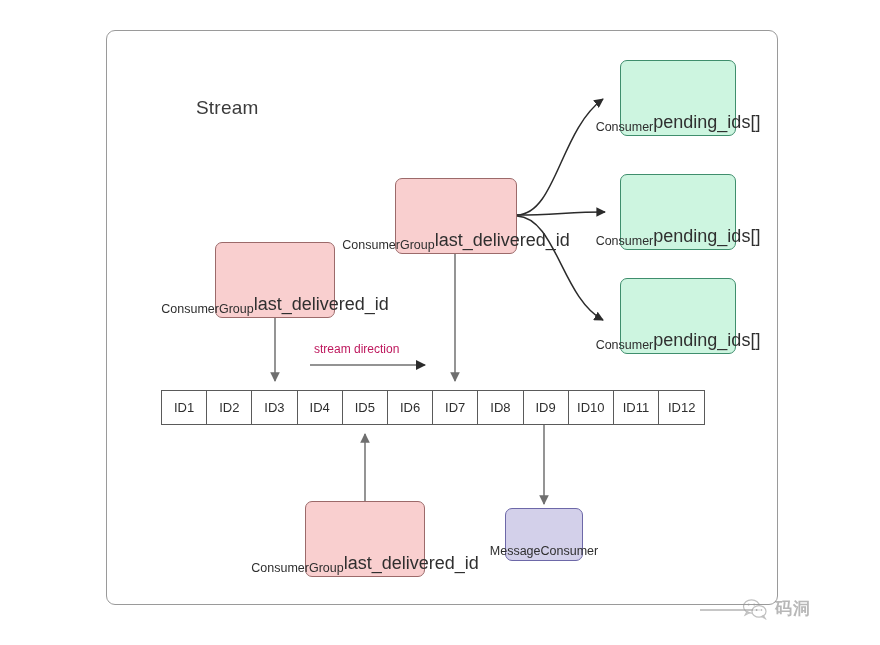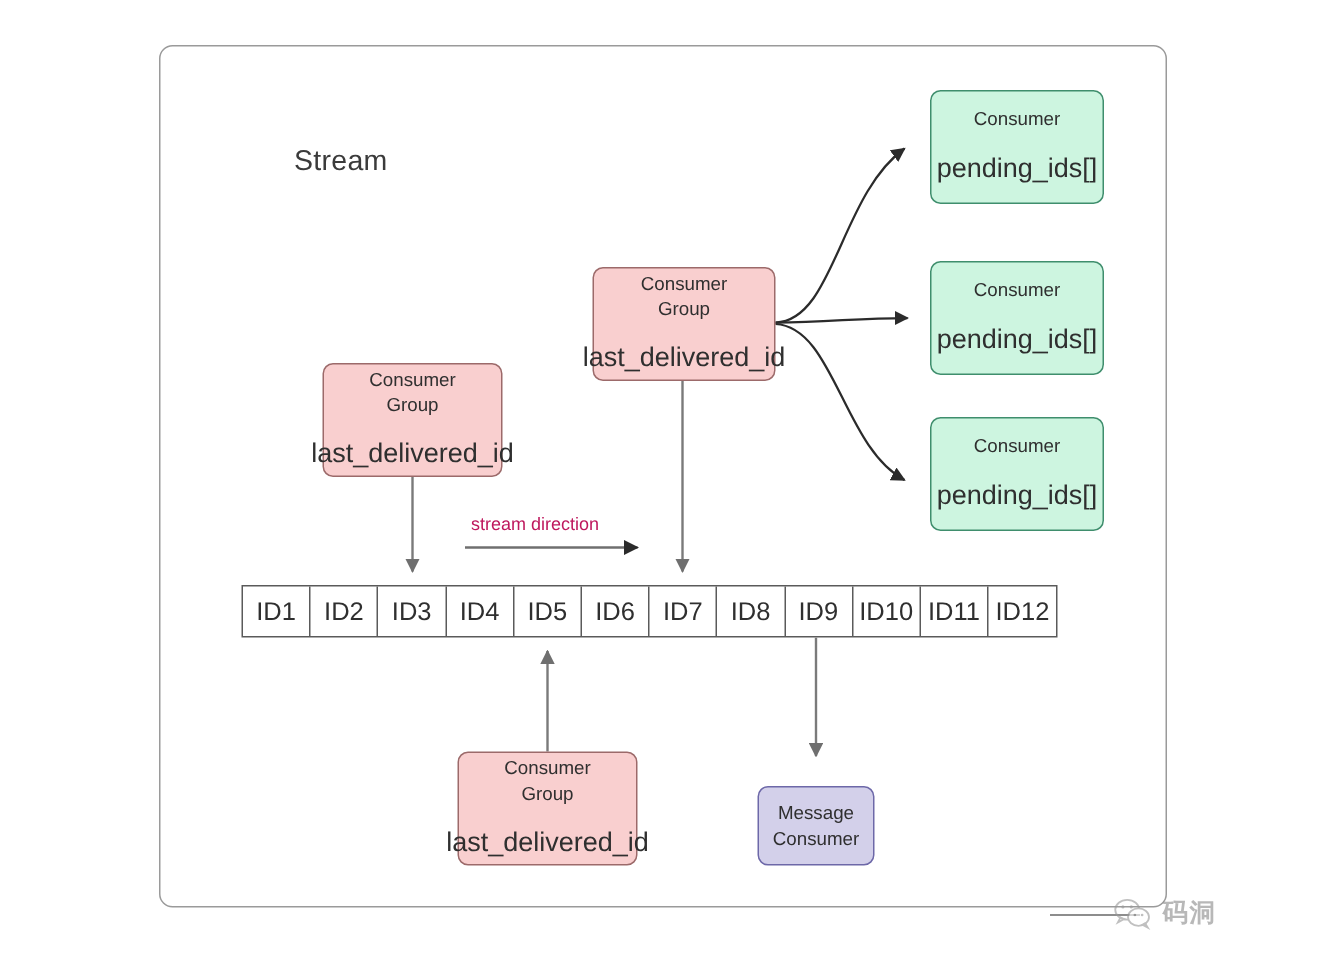--- a/index.html
+++ b/index.html
@@ -41,22 +41,22 @@
     letter-spacing: .2px;
     white-space: nowrap;
   }
 
   
   .node {
     position: absolute;
     box-sizing: border-box;
     border-radius: 7px;
     display: flex;
-    flex-direction: column;
-    align-items: center;
+    flex-direction: row;
+    align-items: flex-end;
     justify-content: center;
     text-align: center;
     line-height: 1.32;
   }
   .node .ttl {
     font-size: 12.5px;
     color: #2f2f2f;
   }
   .node .sub {
     font-size: 18px;
@@ -92,21 +92,21 @@
     border: 1.2px solid #5a5a5a;
     box-sizing: border-box;
     background: #ffffff;
   }
   .cell {
     width: 45.2px;
     height: 100%;
     display: flex;
     align-items: center;
     justify-content: center;
-    font-size: 17px;
+    font-size: 13px;
     color: #2f2f2f;
     border-right: 1.2px solid #5a5a5a;
     box-sizing: border-box;
   }
   .cell:last-child { border-right: none; }
 
   
   .stream-dir-label {
     position: absolute;
     left: 314px;
@@ -223,21 +223,21 @@
   <div class="node consumer" style="left:620px; top:174px; width:116px; height:76px;">
     <div class="ttl">Consumer</div>
     <div class="sub">pending_ids[]</div>
   </div>
 
   <div class="node consumer" style="left:620px; top:278px; width:116px; height:76px;">
     <div class="ttl">Consumer</div>
     <div class="sub">pending_ids[]</div>
   </div>
 
-  <div class="node message" style="left:505px; top:524px; width:78px; height:53px;">
+  <div class="node message" style="left:505px; top:508px; width:78px; height:53px;">
     <div class="ttl">Message</div>
     <div class="ttl">Consumer</div>
   </div>
 
   <div class="stream-dir-label">stream direction</div>
 
   <div class="cells">
     <div class="cell">ID1</div>
     <div class="cell">ID2</div>
     <div class="cell">ID3</div>

